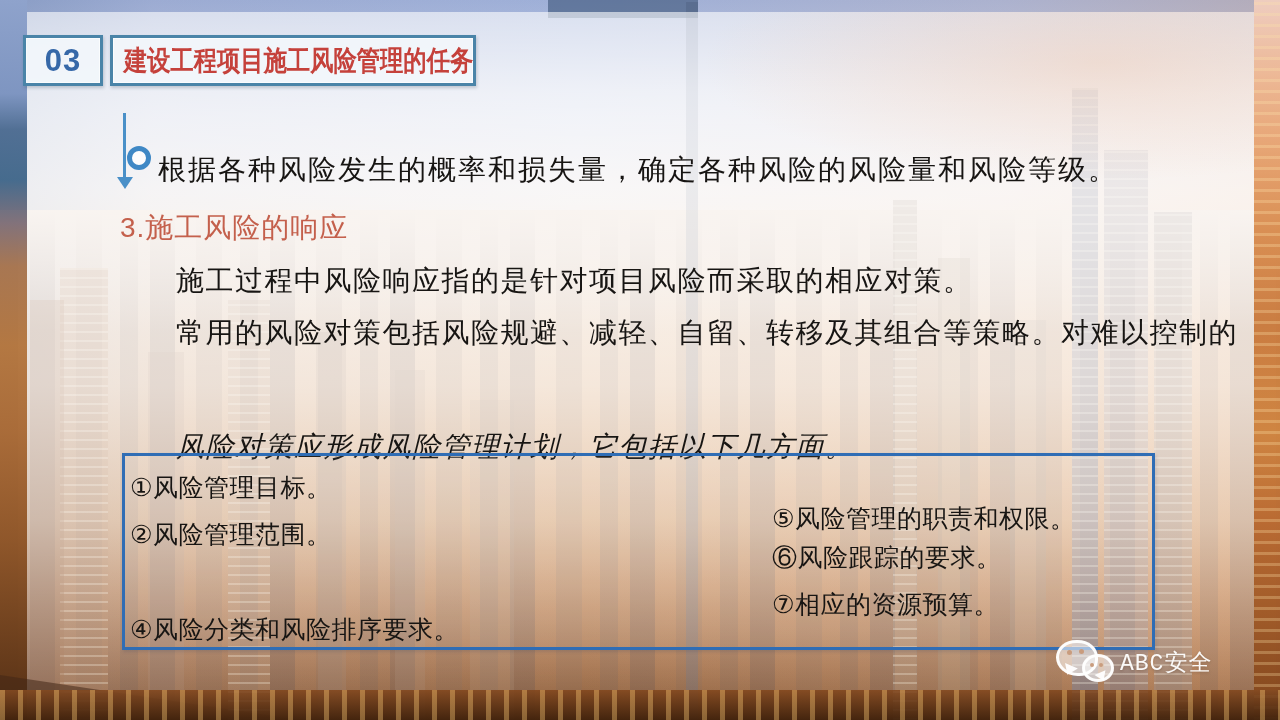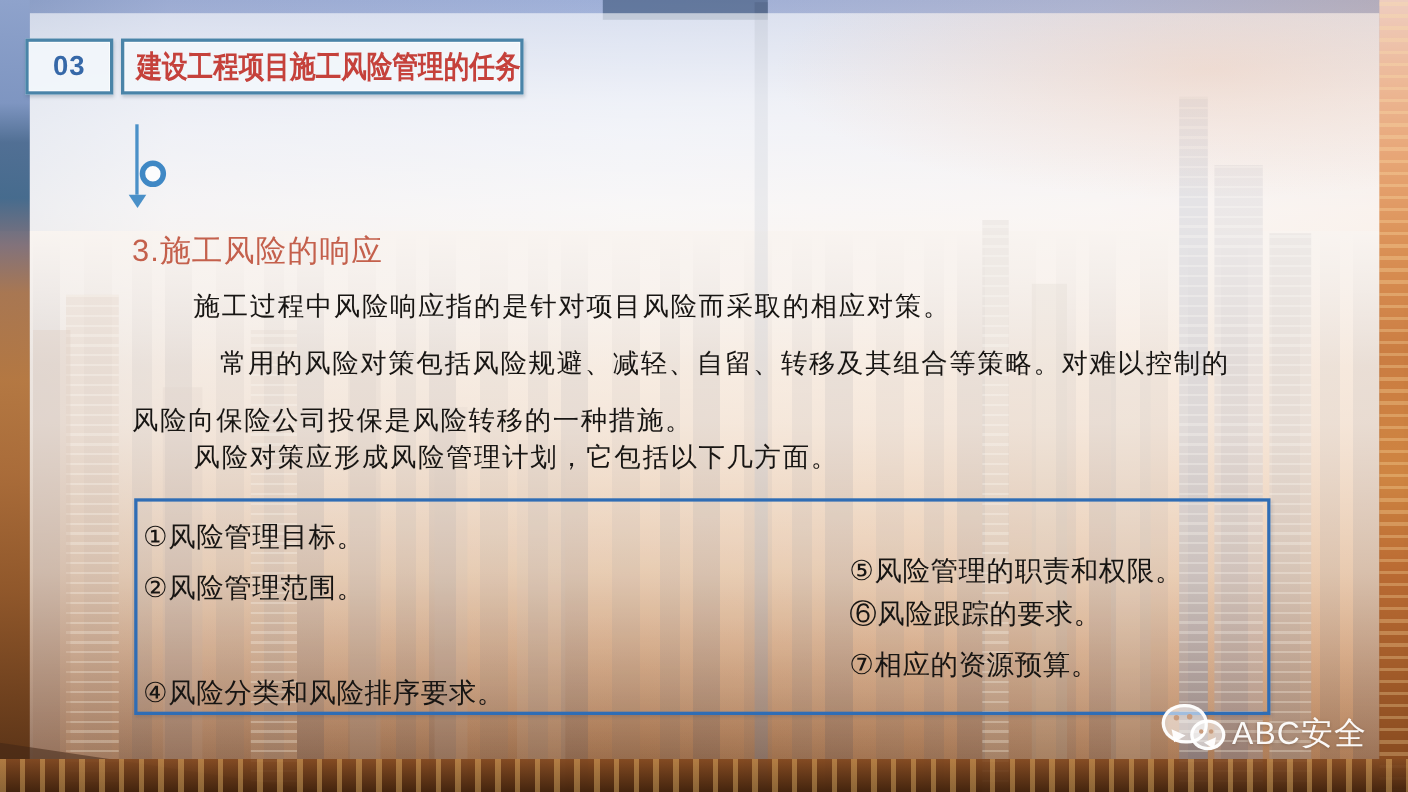--- a/index.html
+++ b/index.html
@@ -42,42 +42,42 @@
       repeating-linear-gradient(90deg, rgba(255,205,120,.38) 0 5px, rgba(0,0,0,0) 5px 18px),
       linear-gradient(180deg, rgba(133,75,34,.88), rgba(66,35,13,.96));}
   .roof{position:absolute;left:0;top:652px;width:300px;height:68px;
     background:rgba(66,38,22,.55);clip-path:polygon(0 100%,0 34%,100% 100%);}
 
   
   .hdr-box{position:absolute;top:35px;height:51px;box-sizing:border-box;
     border:3px solid var(--header-border);background:rgba(242,246,251,.92);
     box-shadow:inset 0 0 0 1px rgba(255,255,255,.65), 1px 2px 3px rgba(60,80,100,.25);
     display:flex;align-items:center;justify-content:center;}
-  .hdr-num{left:23px;width:80px;font-size:25px;font-weight:bold;color:var(--section-number);letter-spacing:1px;}
+  .hdr-num{left:23px;width:80px;font-size:31px;font-weight:bold;color:var(--section-number);letter-spacing:1px;}
   .hdr-title{left:110px;width:366px;justify-content:flex-start;padding-left:11px;}
   .hdr-title span{font-size:24px;font-weight:bold;color:var(--title-red);white-space:nowrap;
     transform:scale(.97,1.16);transform-origin:center left;letter-spacing:0;}
 
   
   .arrow-line{position:absolute;left:123px;top:113px;width:3px;height:64px;background:var(--arrow-blue);}
   .arrow-head{position:absolute;left:116.5px;top:177px;width:0;height:0;
     border-left:8px solid transparent;border-right:8px solid transparent;border-top:12px solid var(--arrow-blue);}
   .bullet-ring{position:absolute;left:127px;top:146px;width:14px;height:14px;border-radius:50%;
     border:5px solid #3f88c5;background:rgba(255,255,255,.75);}
   .bullet-text{position:absolute;left:158px;top:151px;font-size:28px;letter-spacing:2px;
     color:var(--body-text);white-space:nowrap;}
 
   
   .subheading{position:absolute;left:120px;top:209px;font-size:28px;color:var(--subheading);
     letter-spacing:1px;white-space:nowrap;}
-  .bodyline{position:absolute;font-size:24px;letter-spacing:1.5px;color:var(--body-text);white-space:nowrap;}
+  .bodyline{position:absolute;font-size:28px;letter-spacing:1.5px;color:var(--body-text);white-space:nowrap;}
   .l1{left:176px;top:262px;}
-  .l2{left:176px;top:314px;margin-left:24px;}
+  .l2{left:176px;top:314px;}
   .l3{left:120px;top:366px;}
-  .l4{left:176px;top:400px;}
+  .l4{left:176px;top:428px;font-style:italic;}
 
   
   .plan-box{position:absolute;left:122px;top:453px;width:1033px;height:197px;box-sizing:border-box;
     border:3px solid var(--box-border);background:rgba(255,255,255,.06);
     box-shadow:1px 2px 3px rgba(50,60,90,.18);}
   .plan-item{position:absolute;font-size:25px;color:var(--body-text);letter-spacing:.5px;white-space:nowrap;}
   .pl0{left:130px;top:471px;} .pl1{left:130px;top:518px;} .pl2{left:130px;top:564px;} .pl3{left:130px;top:613px;}
   .pr0{left:772px;top:502px;} .pr1{left:772px;top:541px;font-family:Liberation Serif, serif;} .pr2{left:772px;top:588px;}
 
   
@@ -85,22 +85,22 @@
   .wc{position:absolute;}
   .wc-big{left:2px;top:2px;width:36px;height:30px;border-radius:50% 50% 46% 54%;
     border:3px solid rgba(255,255,255,.95);background:rgba(255,255,255,.55);}
   .wc-big::after{content:"";position:absolute;left:2px;bottom:-9px;
     border:7px solid transparent;border-top:10px solid rgba(255,255,255,.95);transform:rotate(24deg);}
   .wc-small{left:28px;top:16px;width:26px;height:22px;border-radius:50%;
     border:3px solid rgba(255,255,255,.95);background:rgba(255,255,255,.55);}
   .wc-small::after{content:"";position:absolute;right:2px;bottom:-8px;
     border:6px solid transparent;border-top:9px solid rgba(255,255,255,.95);transform:rotate(-24deg);}
   .eye{position:absolute;width:5px;height:5px;border-radius:50%;background:#c99c7e;}
-  .wm-text{position:absolute;left:66px;top:9px;font-size:29px;color:var(--watermark);
-    letter-spacing:1px;text-shadow:0 1px 3px rgba(110,80,60,.55);opacity:.95;white-space:nowrap;}
+  .wm-text{position:absolute;left:66px;top:9px;font-size:23px;color:var(--watermark);
+    letter-spacing:1px;text-shadow:0 1px 3px rgba(110,80,60,.55);opacity:.95;white-space:nowrap;font-family:Liberation Mono, monospace;}
 </style>
 </head>
 <body>
 
 <div class="slide">
 
   <div class="bg-sky"></div>
   <div class="bg-far"></div>
 
   <div class="bld" style="left:548px;top:0;width:150px;height:18px;background:rgba(48,72,110,.55);"></div>
@@ -129,25 +129,25 @@
   <div class="hdr-box hdr-num">
     <span>03</span>
   </div>
   <div class="hdr-box hdr-title">
     <span>建设工程项目施工风险管理的任务</span>
   </div>
 
   <div class="arrow-line"></div>
   <div class="arrow-head"></div>
   <div class="bullet-ring"></div>
+  <div class="bullet-text">根据各种风险发生的概率和损失量，确定各种风险的风险量和风险等级。</div>
 
   <div class="subheading">3.施工风险的响应</div>
   <div class="bodyline l1">施工过程中风险响应指的是针对项目风险而采取的相应对策。</div>
   <div class="bodyline l2">常用的风险对策包括风险规避、减轻、自留、转移及其组合等策略。对难以控制的</div>
-  <div class="bodyline l3">风险向保险公司投保是风险转移的一种措施。</div>
   <div class="bodyline l4">风险对策应形成风险管理计划，它包括以下几方面。</div>
 
   <div class="plan-box"></div>
   <div class="plan-item pl1">②风险管理范围。</div>
   <div class="plan-item pl0">①风险管理目标。</div>
   <div class="plan-item pl3">④风险分类和风险排序要求。</div>
   <div class="plan-item pr0">⑤风险管理的职责和权限。</div>
   <div class="plan-item pr1">⑥风险跟踪的要求。</div>
   <div class="plan-item pr2">⑦相应的资源预算。</div>
 

